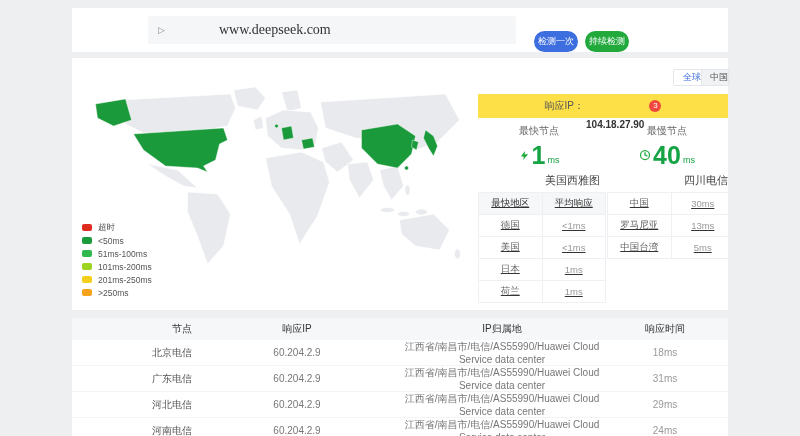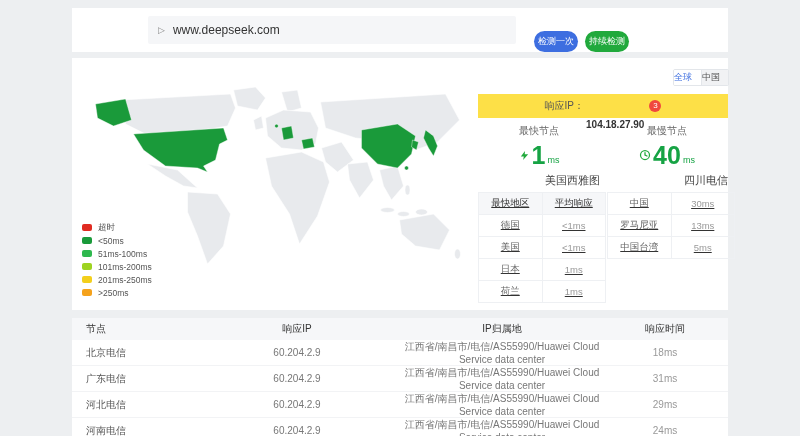--- a/index.html
+++ b/index.html
@@ -6,33 +6,33 @@
   html,body { width:800px; height:436px; overflow:hidden; }
   body { background:#edeff1; font-family:"Liberation Sans","DejaVu Sans",sans-serif; color:#333; position:relative; }
 
   .card { position:absolute; background:#fff; }
 
   
   #topbar { left:72px; top:8px; width:656px; height:44px; }
   .url-box { position:absolute; left:76px; top:8px; width:368px; height:28px; background:#f5f6f8; border-radius:2px;
              display:flex; align-items:center; padding:0 10px; }
   .url-box .play { font-size:9px; color:#888; margin-right:8px; }
-  .url-box input { border:none; outline:none; background:transparent; font-size:12px; color:#333; width:100%;
-                   font-family:Liberation Sans, sans-serif; }
+  .url-box input { border:none; outline:none; background:transparent; font-size:14px; color:#333; width:100%;
+                   font-family:Liberation Serif, serif;margin-left:46px; }
   .pill { position:absolute; top:23px; height:21px; border:none; border-radius:11px; color:#fff; font-size:9px;
           cursor:pointer; font-family:"Liberation Sans","DejaVu Sans",sans-serif; line-height:21px; text-align:center; }
   #btn-once { left:462px; width:44px; background:#3d6ee0; }
   #btn-cont { left:513px; width:44px; background:#21a93c; }
 
   
   #main { left:72px; top:58px; width:656px; height:252px; }
 
   
   .seg { position:absolute; left:601px; top:11px; height:17px; display:flex; border:1px solid #e3e6ea; border-radius:2px; overflow:hidden; }
-  .seg span { width:27px; font-size:9px; text-align:left; line-height:15px; cursor:pointer; }
+  .seg span { width:27px; font-size:9px; text-align:right; line-height:15px; cursor:pointer; }
   .seg .on  { background:#fff; color:#3d6ee0; }
   .seg .off { background:#f1f2f4; color:#555; border-left:1px solid #e3e6ea; }
 
   
   #map { position:absolute; left:12px; top:26px; width:388px; height:182px; }
   .land { fill:#e8eaed; stroke:#ffffff; stroke-width:0.6; }
   .hot  { fill:#1a9a3a; stroke:#ffffff; stroke-width:0.4; }
 
   
   #legend { position:absolute; left:10px; top:163px; }
@@ -61,21 +61,21 @@
   .mini th { background:#f6f7f9; font-weight:normal; color:#333; }
   .mini th, .mini td { border:1px solid #eef0f3; font-size:9.5px; text-align:center; height:22px; }
   .mini td { color:#666; }
   .mini td.v { color:#999; }
 
   
   #table-card { left:72px; top:318px; width:656px; height:118px; }
   #nodes { width:100%; border-collapse:collapse; table-layout:fixed; }
   #nodes th { background:#f6f7f9; font-weight:normal; font-size:10px; color:#333; height:22px; }
   #nodes td { font-size:10px; height:19px; border-bottom:1px solid #f2f3f5; color:#777; text-align:center; }
-  #nodes th:first-child, #nodes td:first-child { text-align:left; padding-left:14px; color:#555; }
+  #nodes th:first-child, #nodes td:first-child { text-align:right; padding-left:14px; color:#555; }
   #nodes th:first-child { color:#333; }
   #nodes td.t { color:#999; }
   .c1{width:120px}.c2{width:210px}.c3{width:200px}.c4{width:126px}
 
   .icon-svg { display:inline-block; vertical-align:middle; }
 </style>
 </head>
 <body>
 
 <div id="topbar" class="card">

